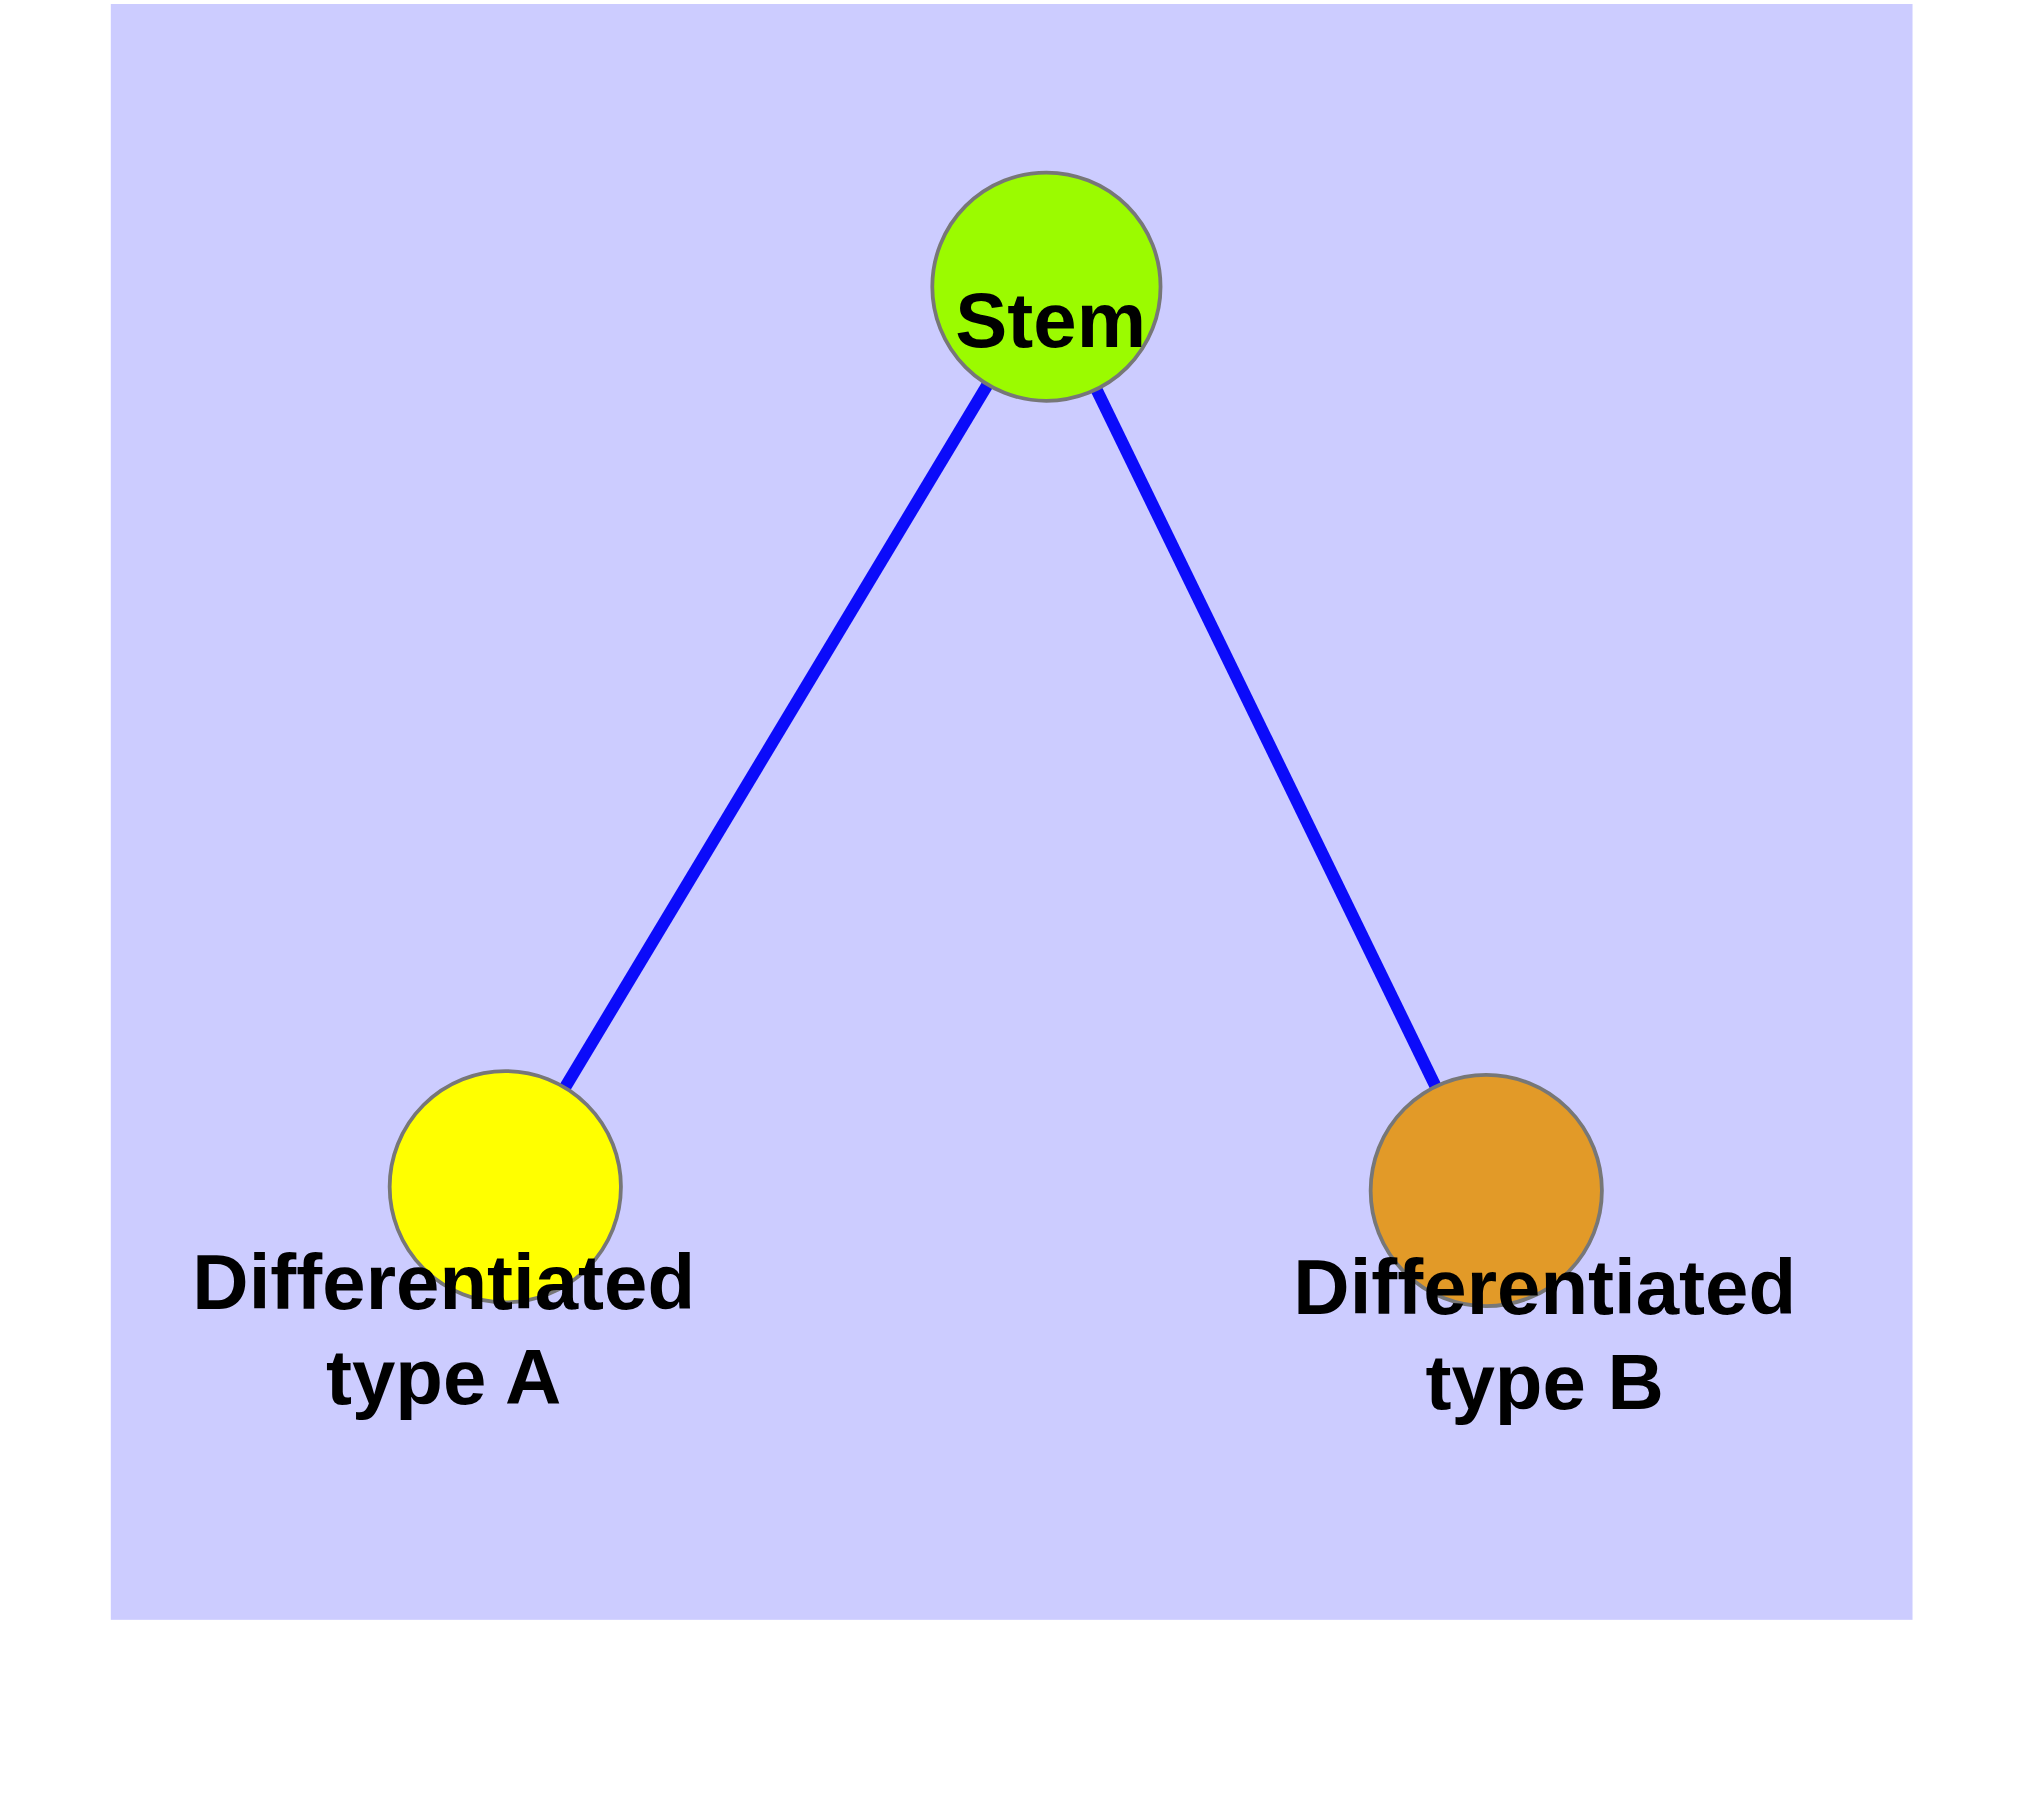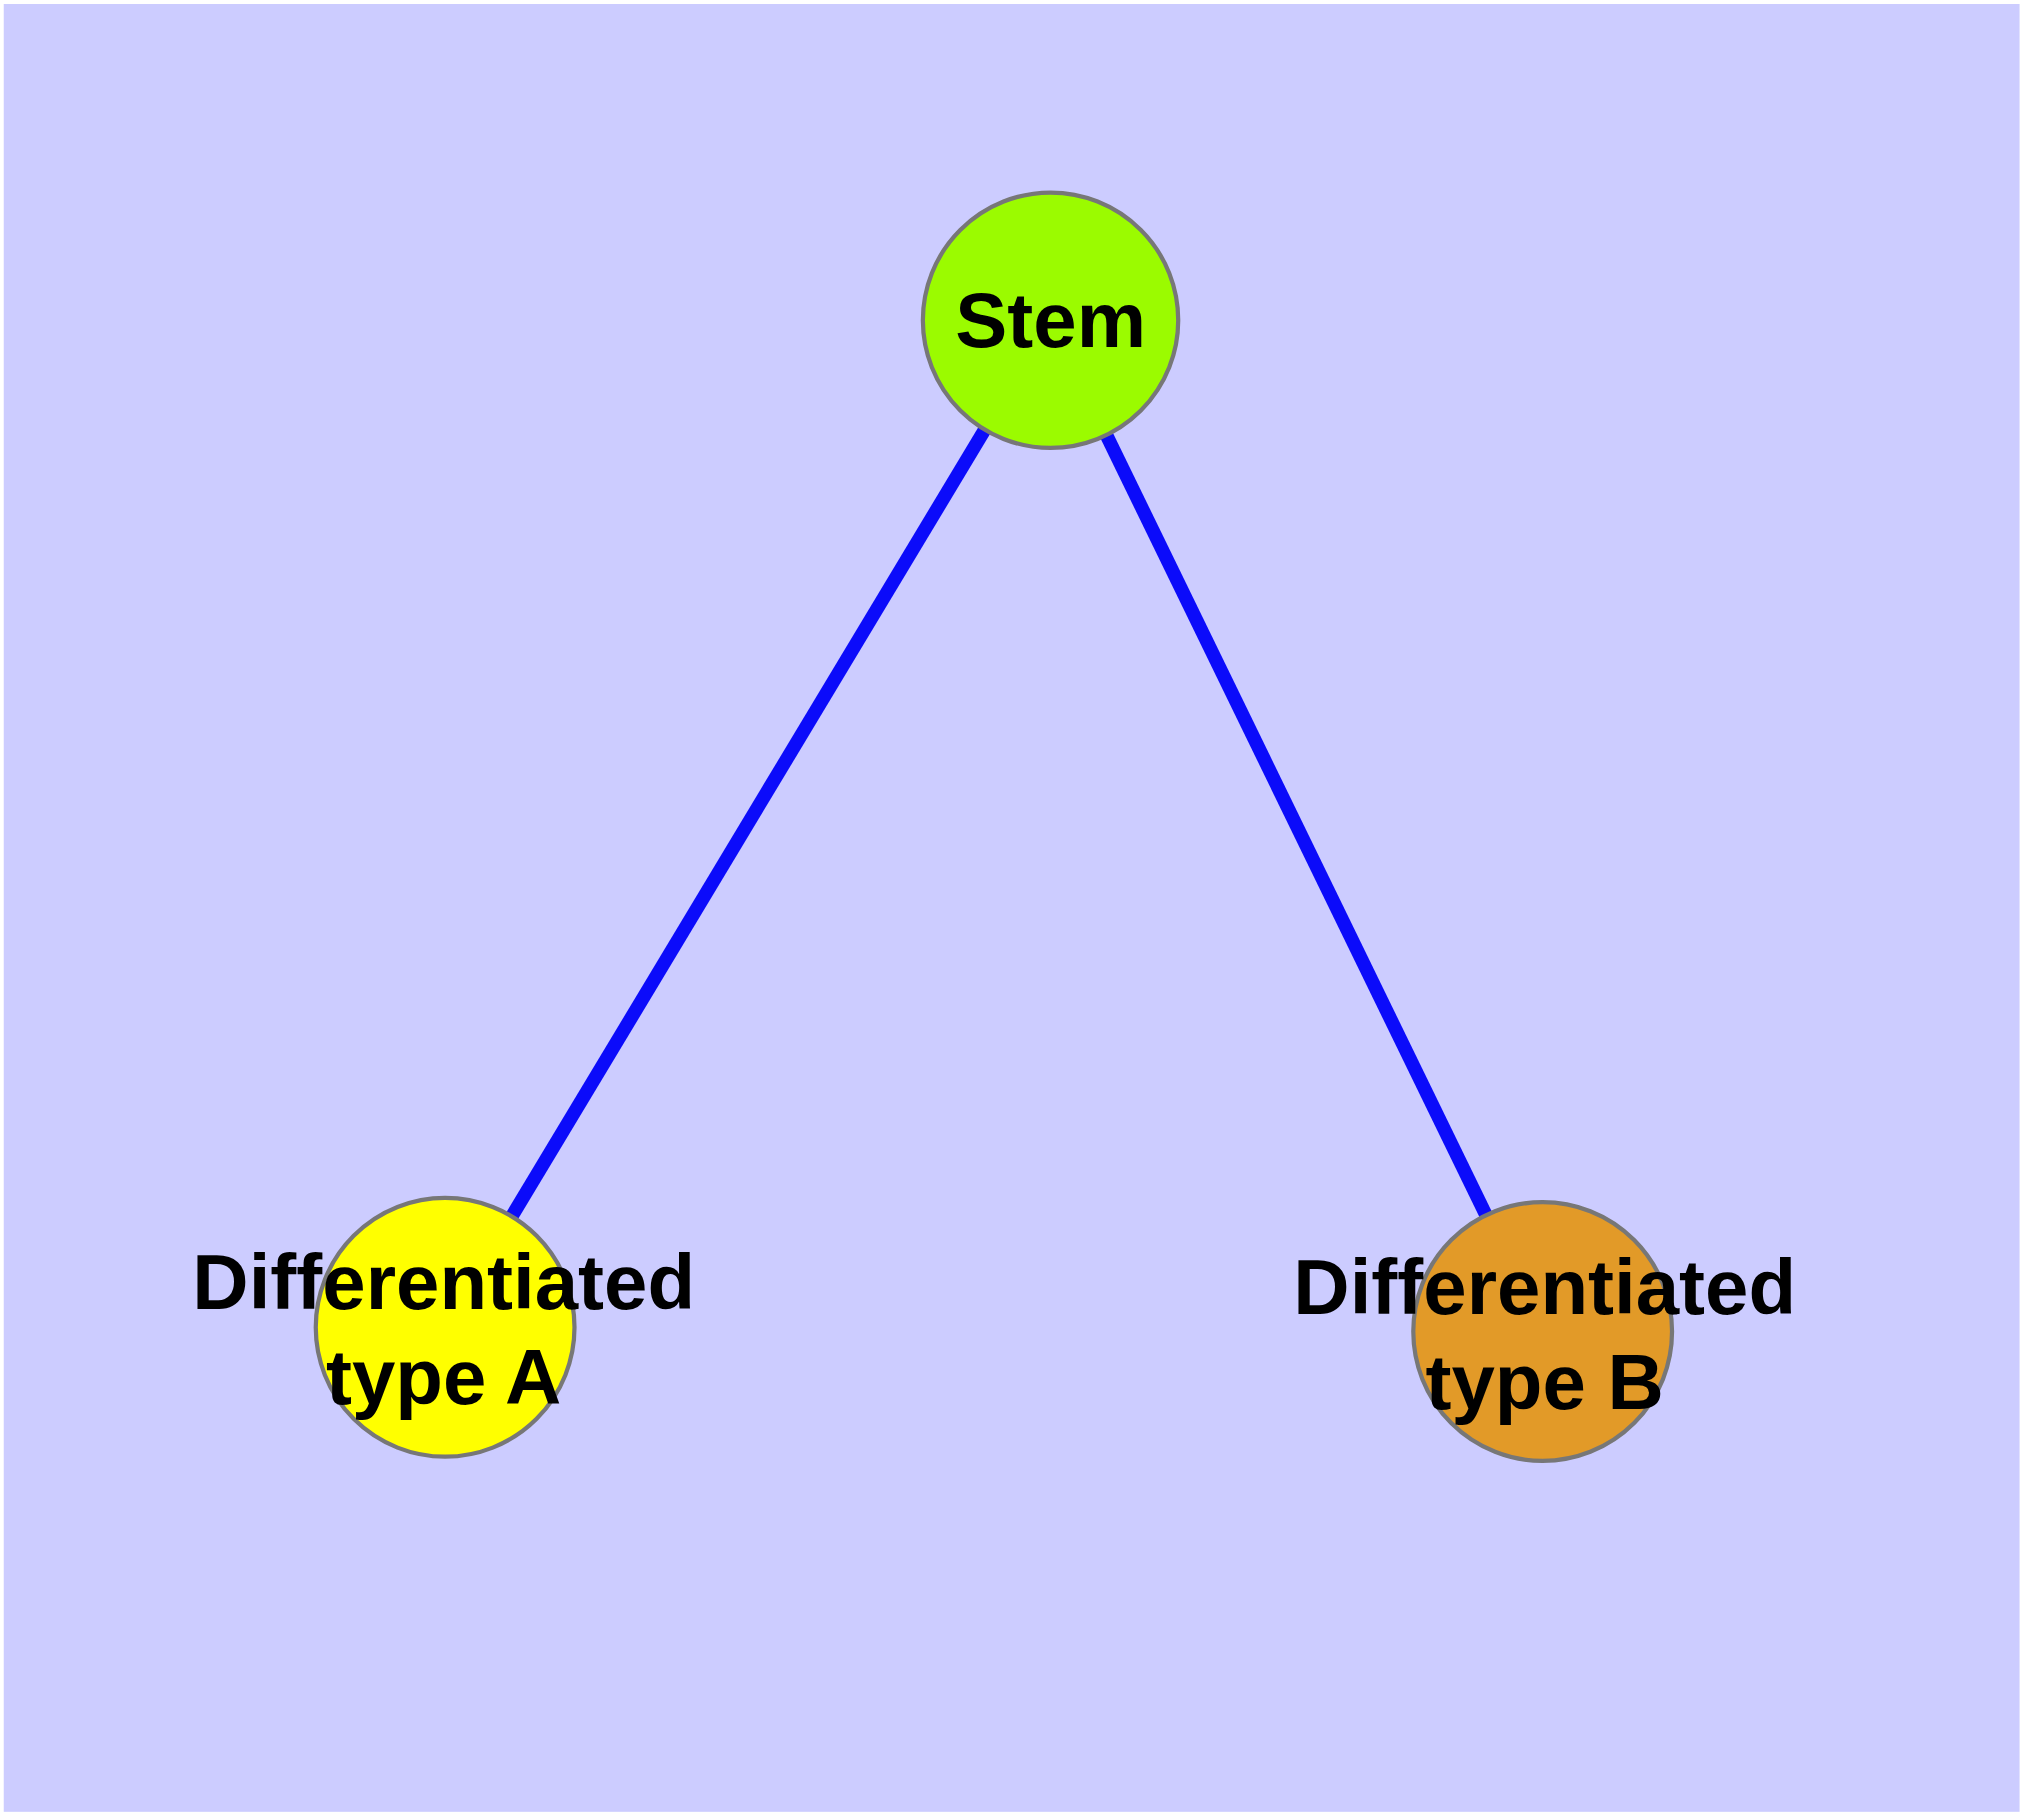--- a/index.html
+++ b/index.html
@@ -4,21 +4,21 @@
 <style>
   html, body {
     margin: 0;
     padding: 0;
     background: #ffffff;
     font-family: "Liberation Sans", "DejaVu Sans", sans-serif;
   }
   #canvas {
     position: relative;
     width: 2021px;
-    height: 1812px;
+    height: 1620px;
     background: #ffffff;
     overflow: hidden;
   }
   #plot-area {
     position: absolute;
     left: 1.7px;
     top: 4.2px;
     right: 0;
     bottom: 0;
   }

